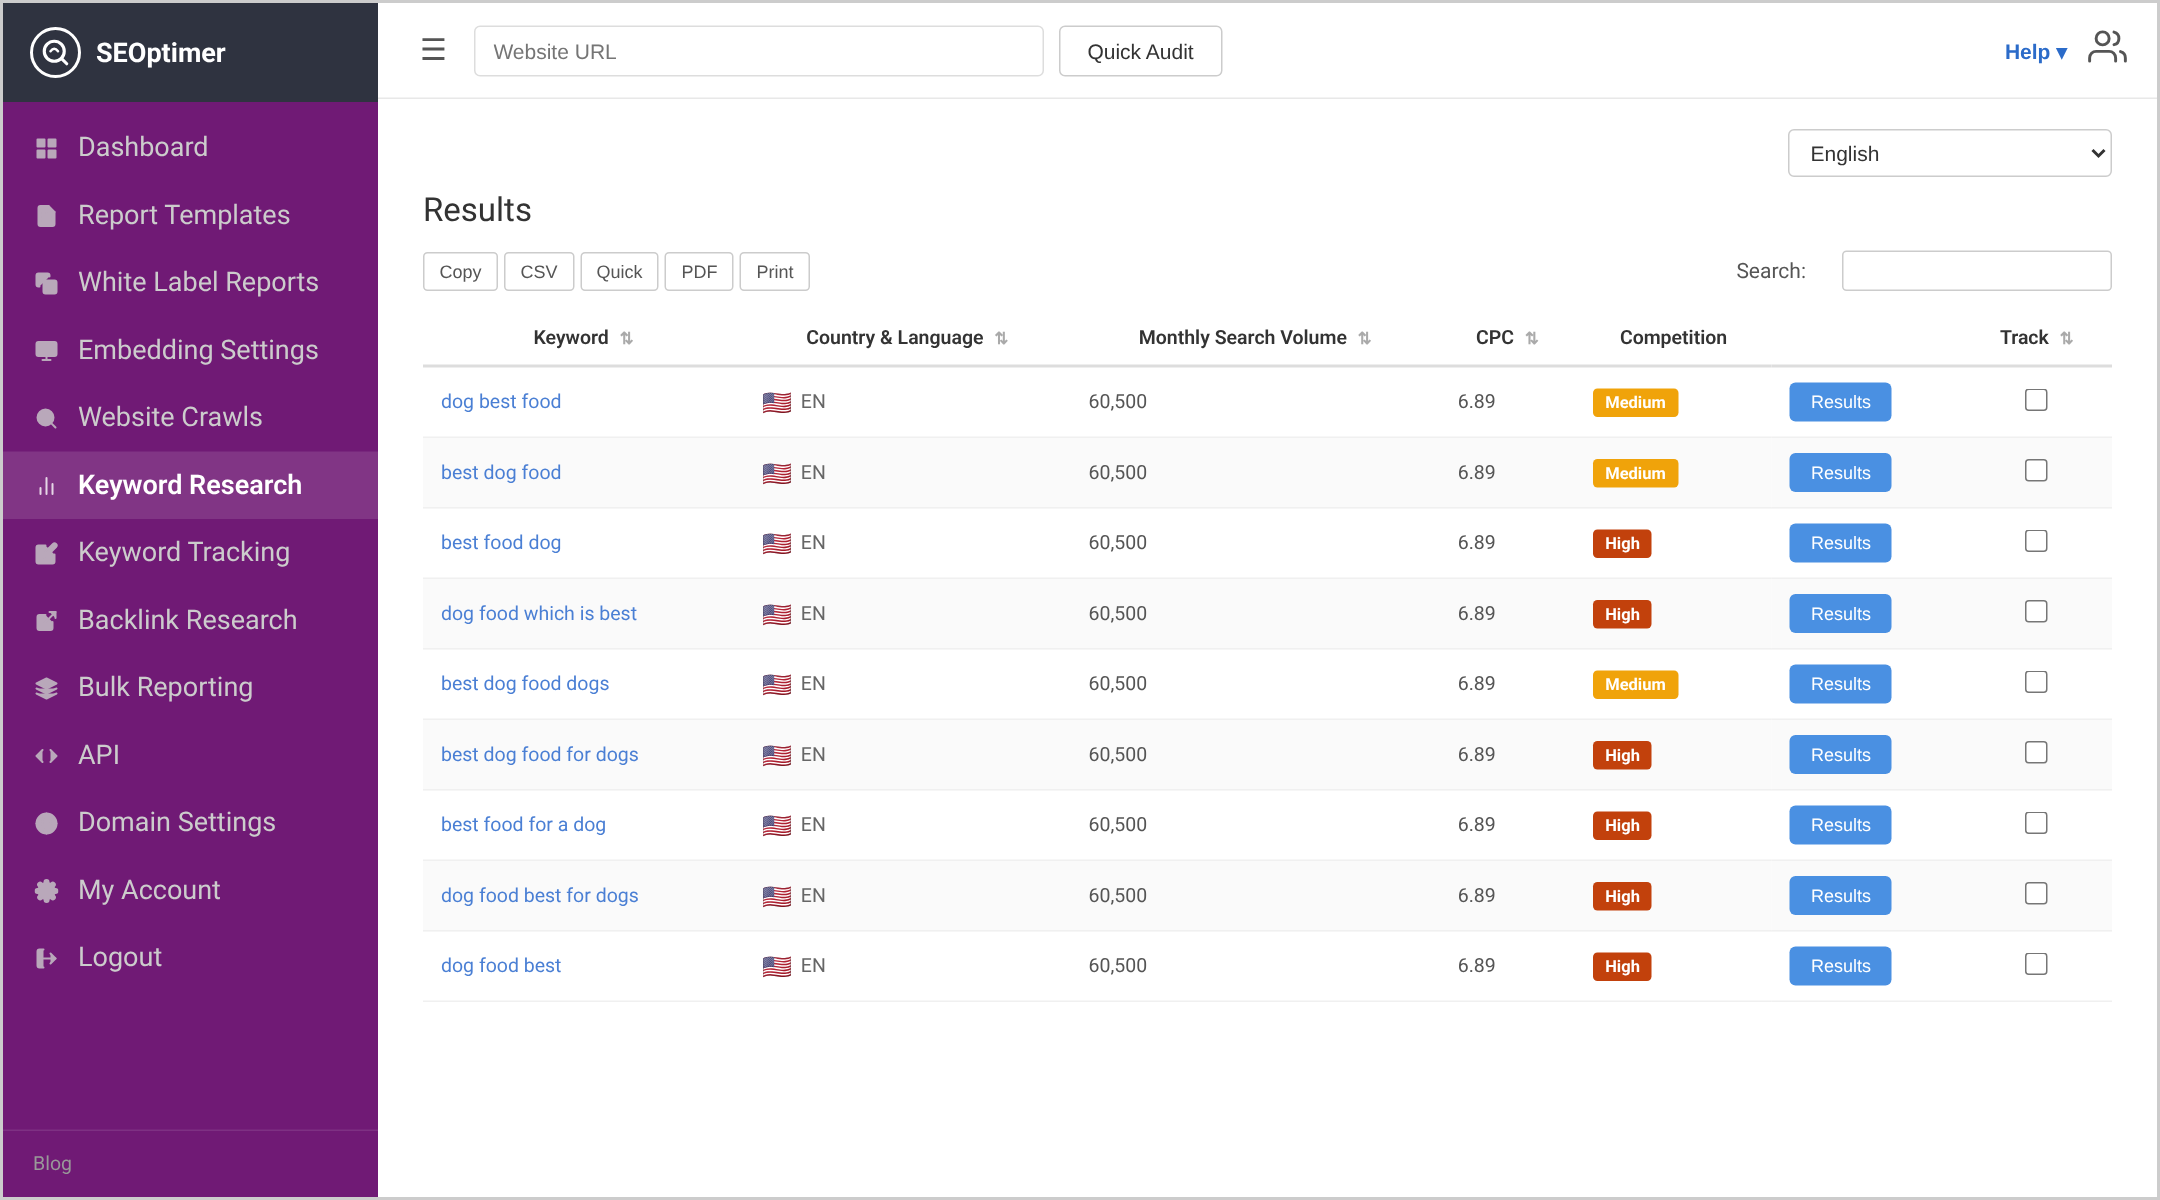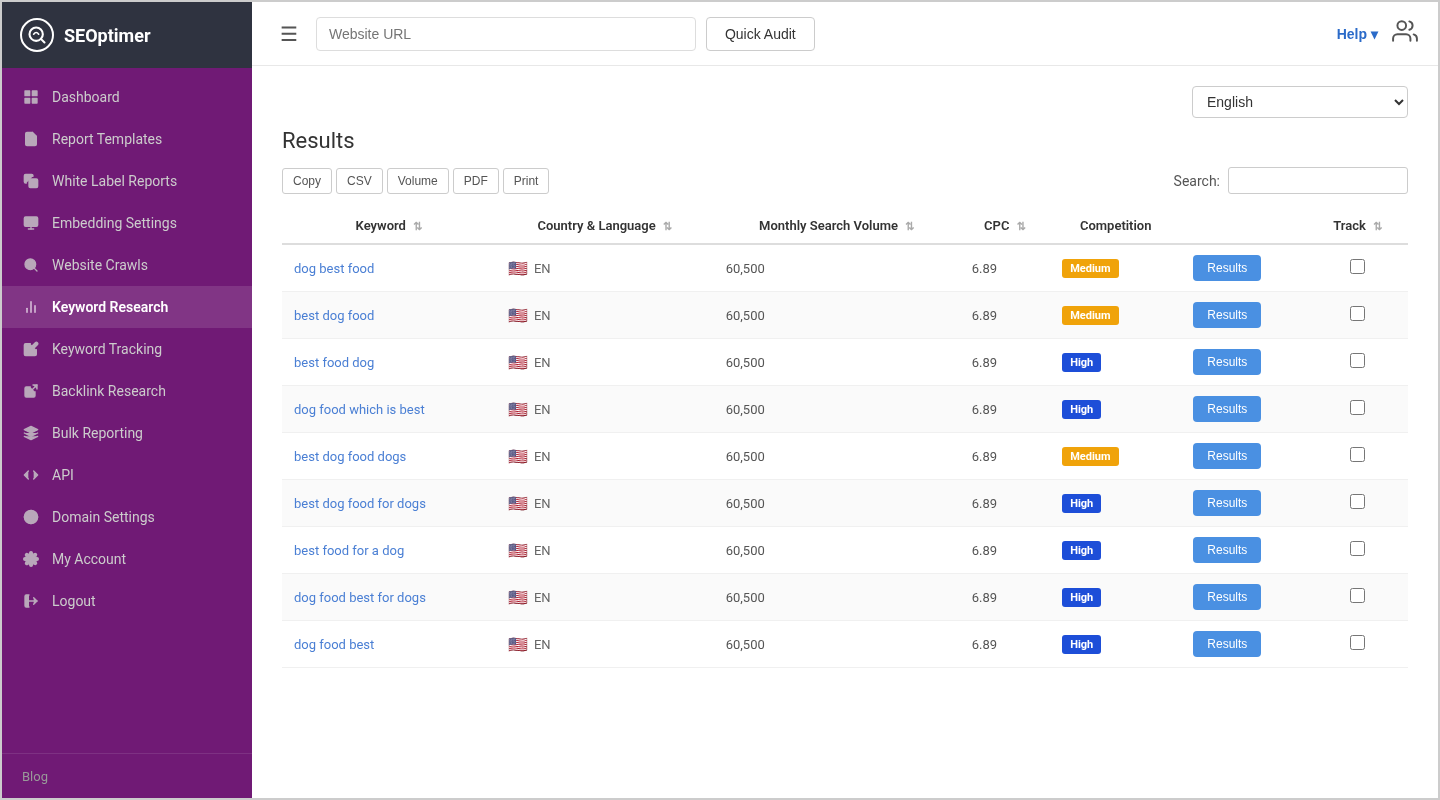--- a/index.html
+++ b/index.html
@@ -4,21 +4,21 @@
   <style>
     * { box-sizing: border-box; margin: 0; padding: 0; }
     body { font-family: -apple-system, BlinkMacSystemFont, 'Segoe UI', Roboto, sans-serif; font-size: 14px; background: #fff; display: flex; height: 800px; width: 1440px; overflow: hidden; border: 2px solid #ccc; }
 
     
     .sidebar { width: 250px; background: #701a75; color: #ccc; display: flex; flex-direction: column; flex-shrink: 0; height: 100%; }
     .sidebar-logo { display: flex; align-items: center; padding: 16px 18px; background: #2f3340; gap: 10px; }
     .logo-icon { width: 34px; height: 34px; border-radius: 50%; border: 2px solid #fff; display: flex; align-items: center; justify-content: center; color: #fff; font-size: 16px; flex-shrink: 0; }
     .logo-text { color: #fff; font-size: 18px; font-weight: 700; }
     .nav-items { flex: 1; overflow-y: auto; padding: 8px 0; }
-    .nav-item { display: flex; align-items: center; padding: 12px 20px; gap: 12px; cursor: pointer; color: #ccc; font-size: 14px; transition: background 0.15s; }
+    .nav-item { display: flex; align-items: center; padding: 12px 20px; gap: 12px; cursor: pointer; color: #ccc; font-size: 18px; transition: background 0.15s; }
     .nav-item.active { background: rgba(255,255,255,0.12); color: #fff; font-weight: 600; }
     .nav-icon { width: 18px; height: 18px; display: flex; align-items: center; justify-content: center; flex-shrink: 0; opacity: 0.8; }
     .sidebar-footer { padding: 14px 20px; border-top: 1px solid rgba(255,255,255,0.1); }
     .sidebar-blog { color: #999; font-size: 13px; cursor: pointer; }
 
     
     .main { flex: 1; display: flex; flex-direction: column; overflow: hidden; }
 
     
     .topbar { display: flex; align-items: center; padding: 10px 20px; border-bottom: 1px solid #e8e8e8; background: #fff; gap: 10px; height: 64px; flex-shrink: 0; }
@@ -36,40 +36,40 @@
     .lang-row { display: flex; justify-content: flex-end; margin-bottom: 10px; }
     .lang-select { border: 1px solid #ccc; border-radius: 4px; padding: 6px 10px; font-size: 14px; color: #333; background: #fff; cursor: pointer; width: 216px; }
 
     
     .results-title { font-size: 22px; color: #333; margin-bottom: 14px; font-weight: 400; }
 
     
     .export-row { display: flex; align-items: center; justify-content: space-between; margin-bottom: 14px; }
     .export-btns { display: flex; gap: 4px; }
     .export-btn { border: 1px solid #ccc; background: #fff; padding: 5px 10px; font-size: 12px; color: #555; cursor: pointer; border-radius: 3px; }
-    .search-row { display: flex; align-items: center; gap: 8px; }
+    .search-row { display: flex; align-items: center; gap: 24px; }
     .search-label { font-size: 14px; color: #555; }
     .search-input { border: 1px solid #ccc; border-radius: 3px; padding: 5px 8px; font-size: 13px; width: 180px; outline: none; }
 
     
     .data-table { width: 100%; border-collapse: collapse; font-size: 13px; }
     .data-table th { text-align: center; padding: 10px 12px; color: #333; font-weight: 600; border-bottom: 2px solid #ddd; white-space: nowrap; position: relative; cursor: pointer; user-select: none; }
     .data-table th .sort-icon { margin-left: 4px; color: #aaa; font-size: 11px; }
     .data-table td { padding: 10px 12px; border-bottom: 1px solid #f0f0f0; color: #555; vertical-align: middle; }
     .data-table tr:nth-child(even) { background: #fafafa; }
 
     
     .flag-cell { display: flex; align-items: center; gap: 6px; }
     .flag { font-size: 16px; }
     .lang-code { color: #666; }
 
     
     .badge { display: inline-block; padding: 3px 8px; border-radius: 3px; font-size: 11px; font-weight: 700; color: #fff; }
     .badge-medium { background: #f0a30a; }
-    .badge-high { background: #1d4ed8; }
+    .badge-high { background: #c2410c; }
 
     
     .results-btn { background: #4a90e2; color: #fff; border: none; border-radius: 4px; padding: 6px 14px; font-size: 12px; cursor: pointer; white-space: nowrap; }
 
     
     .track-cb { width: 15px; height: 15px; cursor: pointer; }
 
     
     .content::-webkit-scrollbar { width: 6px; }
     .content::-webkit-scrollbar-thumb { background: #ccc; border-radius: 3px; }
@@ -274,21 +274,21 @@
         <option>Italian</option>
       </select>
     </div>
 
     <h2 class="results-title">Results</h2>
 
     <div class="export-row">
       <div class="export-btns">
         <button class="export-btn">Copy</button>
         <button class="export-btn">CSV</button>
-        <button class="export-btn">Volume</button>
+        <button class="export-btn">Quick</button>
         <button class="export-btn">PDF</button>
         <button class="export-btn">Print</button>
       </div>
       <div class="search-row">
         <span class="search-label">Search:</span>
         <input class="search-input" type="text" style="">
       </div>
     </div>
 
     <table class="data-table">

